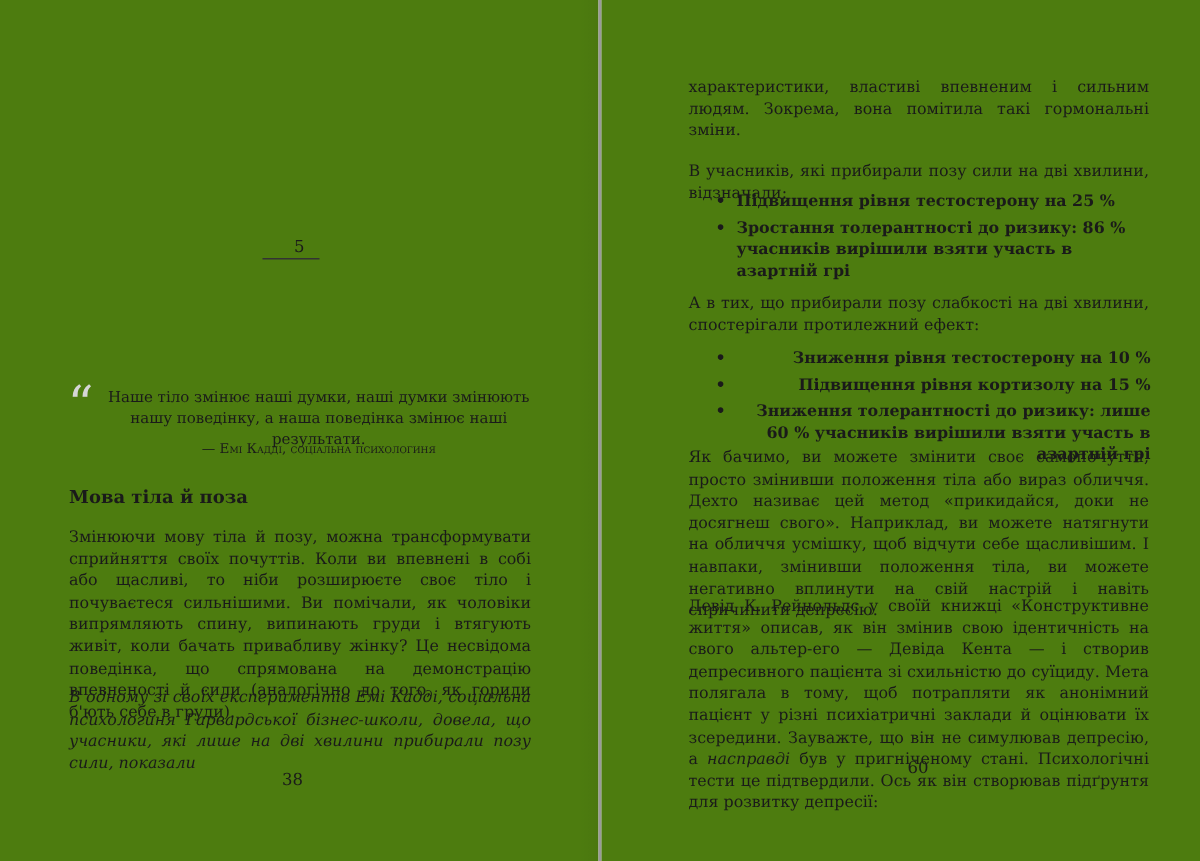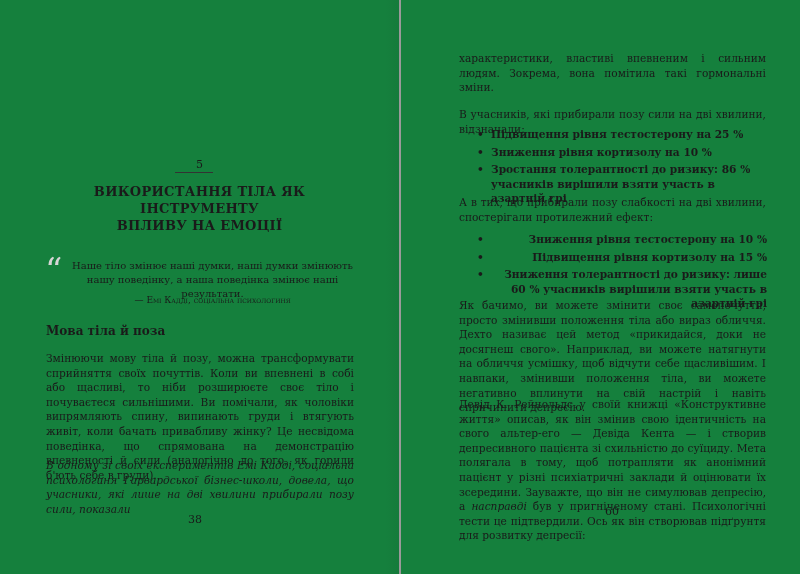--- a/index.html
+++ b/index.html
@@ -1,18 +1,18 @@
 <!DOCTYPE html>
 <html><head>
 <meta charset="utf-8">
 <style>
   html, body { margin:0; padding:0; }
   body { width:800px; height:574px; background:#fff; position:relative; overflow:hidden;
          font-family:"DejaVu Serif","Liberation Serif",serif; color:#1a1a1a; }
-  .page { position:absolute; top:0; height:574px; background:#15803d; }
+  .page { position:absolute; top:0; height:574px; background:#4d7c0f; }
   .page.left { left:0; width:399px; }
   .page.right { left:401px; width:399px; }
   .divider { position:absolute; left:399px; top:0; width:2px; height:574px; background:#9a9a9a; }
   .shade { position:absolute; top:0; height:574px; width:14px; }
   .shade.l { left:385px; background:linear-gradient(to right, rgba(0,0,0,0), rgba(0,0,0,0.04)); }
   .shade.r { left:401px; background:linear-gradient(to left, rgba(0,0,0,0), rgba(0,0,0,0.04)); }
 
   .chapnum { position:absolute; top:158px; left:0; width:399px; text-align:center; font-size:11px; }
   .chaprule { position:absolute; top:172px; left:175px; width:38px; height:1px; background:#333; }
   .chaptitle { position:absolute; top:183px; left:40px; width:319px; text-align:center;
@@ -27,43 +27,38 @@
   ul.bul li { position:relative; padding-left:14px; margin-bottom:3px; }
   ul.bul li::before { content:"•"; position:absolute; left:0; top:0; }
   em { font-style:italic; }
 </style>
 </head>
 <body>
 
 <div class="page left">
   <div class="chapnum">5</div>
   <div class="chaprule"></div>
-  <div class="chaptitle">
-    <div>ВИКОРИСТАННЯ ТІЛА ЯК ІНСТРУМЕНТУ</div>
-    <div>ВПЛИВУ НА ЕМОЦІЇ</div>
-  </div>
   <div class="quote-mark">“</div>
   <div class="quote">Наше тіло змінює наші думки, наші думки змінюють нашу поведінку, а наша поведінка змінює наші результати.</div>
   <div class="attrib">— Емі Кадді, соціальна психологиня</div>
   <div class="subhead">Мова тіла й поза</div>
   <div class="para" style="top:351px;left:46px;width:308px;">Змінюючи мову тіла й позу, можна трансформувати сприйняття своїх почуттів. Коли ви впевнені в собі або щасливі, то ніби розширюєте своє тіло і почуваєтеся сильнішими. Ви помічали, як чоловіки випрямляють спину, випинають груди і втягують живіт, коли бачать привабливу жінку? Це несвідома поведінка, що спрямована на демонстрацію впевненості й сили (аналогічно до того, як горили б'ють себе в груди).</div>
   <div class="para" style="top:458px;left:46px;width:308px;font-style:italic;">В одному зі своїх експериментів Емі Кадді, соціальна психологиня Гарвардської бізнес-школи, довела, що учасники, які лише на дві хвилини прибирали позу сили, показали</div>
   <div class="pnum" style="top:513px;left:165px;">38</div>
 </div>
 
 <div class="shade l"></div>
 <div class="divider"></div>
 <div class="shade r"></div>
 
 <div class="page right">
   <div class="para" style="top:51px;left:58px;width:307px;">характеристики, властиві впевненим і сильним людям. Зокрема, вона помітила такі гормональні зміни.</div>
   <div class="para" style="top:107px;left:58px;width:307px;">В учасників, які прибирали позу сили на дві хвилини, відзначали:</div>
   <ul class="bul" style="top:127px;left:58px;width:290px;">
     <li>Підвищення рівня тестостерону на 25 %</li>
-    <li>Зниження рівня кортизолу на 10 %</li>
     <li>Зростання толерантності до ризику: 86 % учасників вирішили взяти участь в азартній грі</li>
   </ul>
   <div class="para" style="top:195px;left:58px;width:307px;">А в тих, що прибирали позу слабкості на дві хвилини, спостерігали протилежний ефект:</div>
   <ul class="bul" style="top:232px;left:58px;width:290px;text-align:right;">
     <li>Зниження рівня тестостерону на 10 %</li>
     <li>Підвищення рівня кортизолу на 15 %</li>
     <li>Зниження толерантності до ризику: лише 60 % учасників вирішили взяти участь в азартній грі</li>
   </ul>
   <div class="para" style="top:298px;left:58px;width:307px;">Як бачимо, ви можете змінити своє самопочуття, просто змінивши положення тіла або вираз обличчя. Дехто називає цей метод «прикидайся, доки не досягнеш свого». Наприклад, ви можете натягнути на обличчя усмішку, щоб відчути себе щасливішим. І навпаки, змінивши положення тіла, ви можете негативно вплинути на свій настрій і навіть спричинити депресію.</div>
   <div class="para" style="top:397px;left:58px;width:307px;"><span>Девід К. Рейнольдс у своїй книжці «Конструктивне життя» описав, як він змінив свою ідентичність на свого альтер-его — Девіда Кента — і створив депресивного пацієнта зі схильністю до суїциду. Мета полягала в тому, щоб потрапляти як анонімний пацієнт у різні психіатричні заклади й оцінювати їх зсередини. Зауважте, що він не симулював депресію, а </span><em>насправді</em><span> був у пригніченому стані. Психологічні тести це підтвердили. Ось як він створював підґрунтя для розвитку депресії:</span></div>

